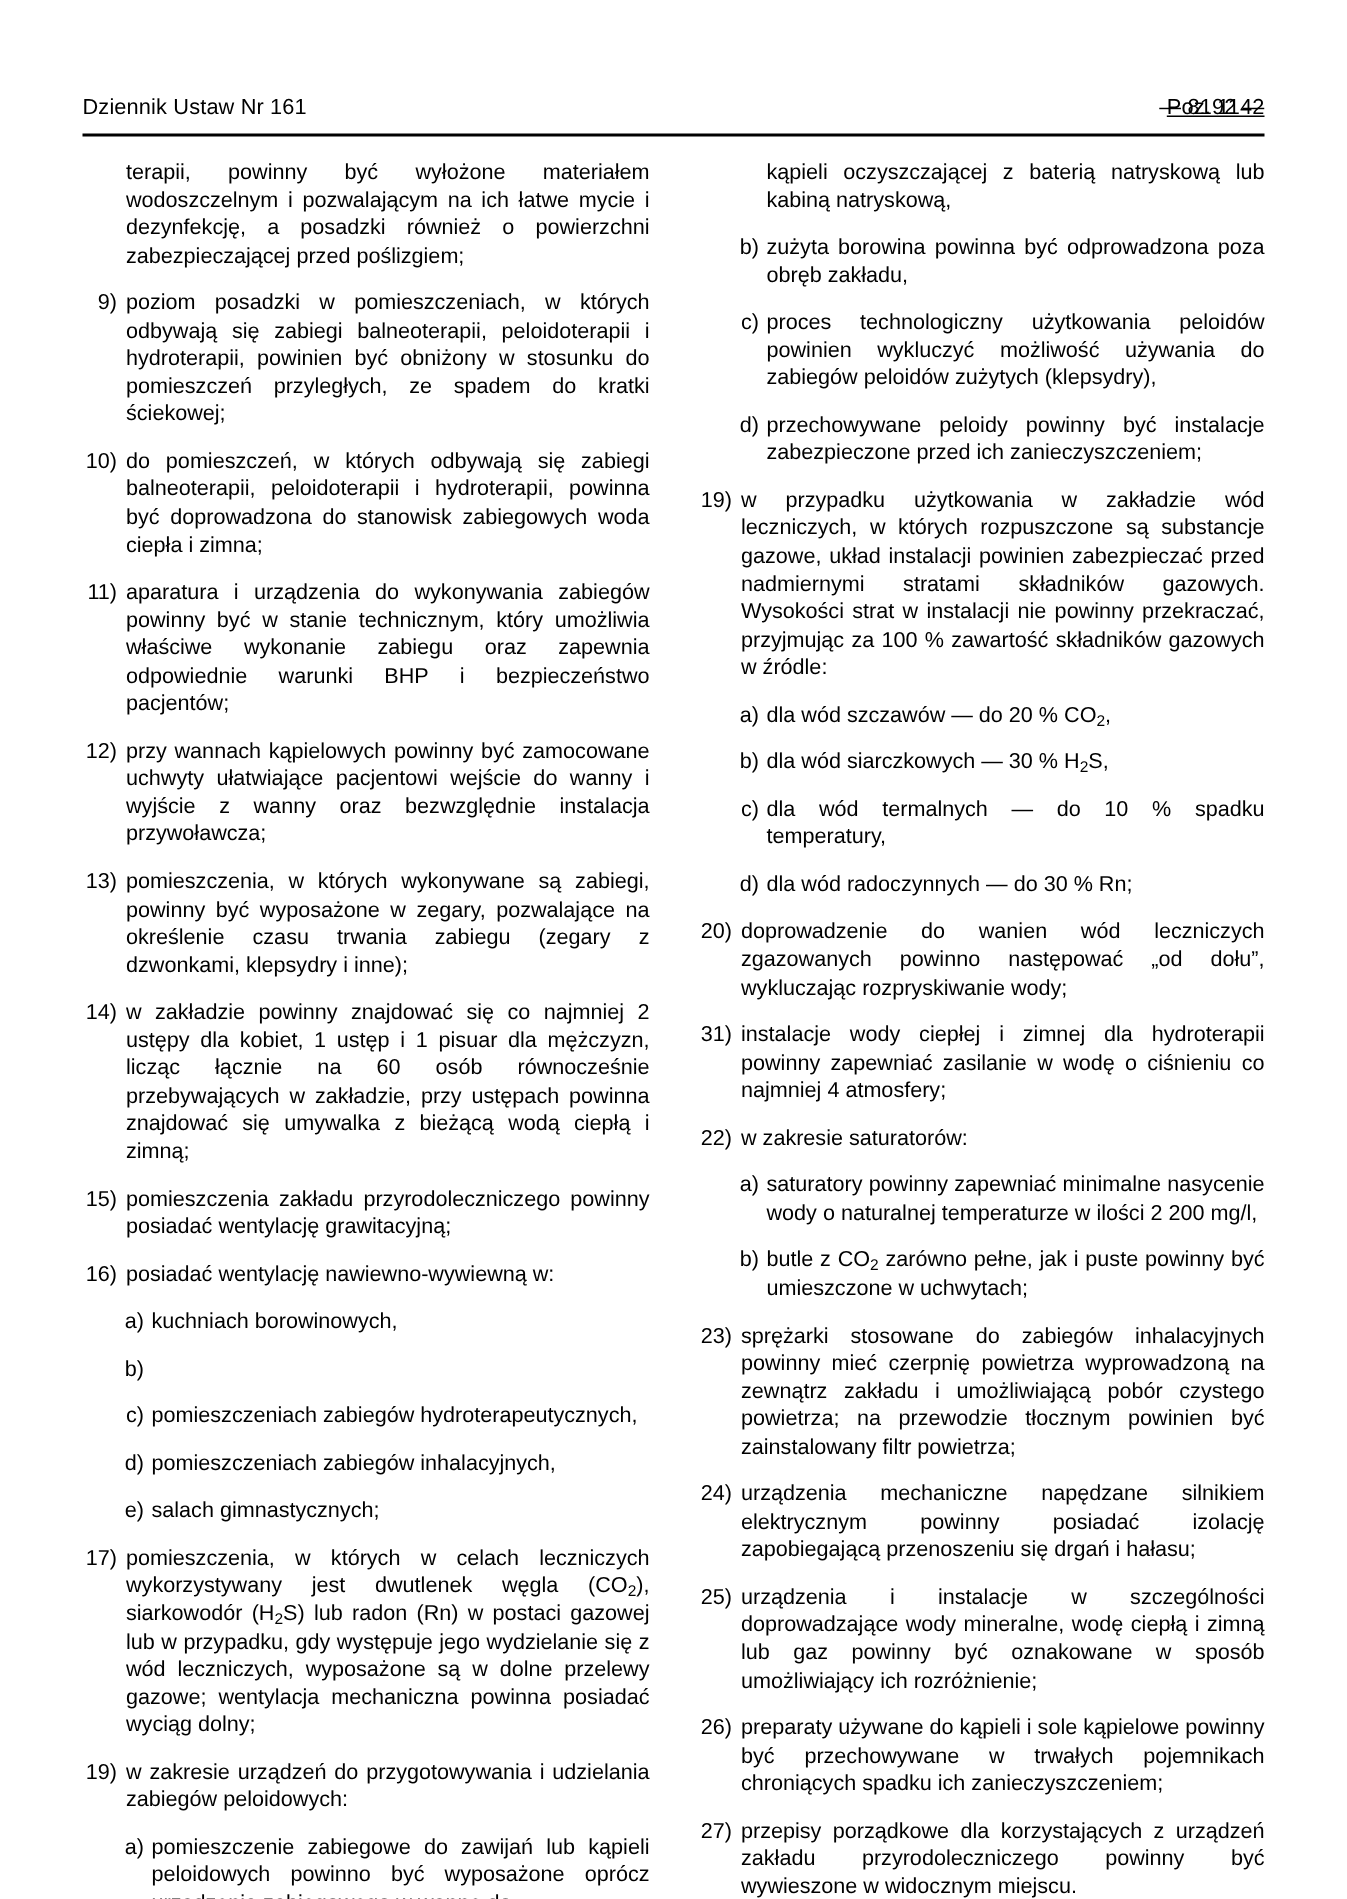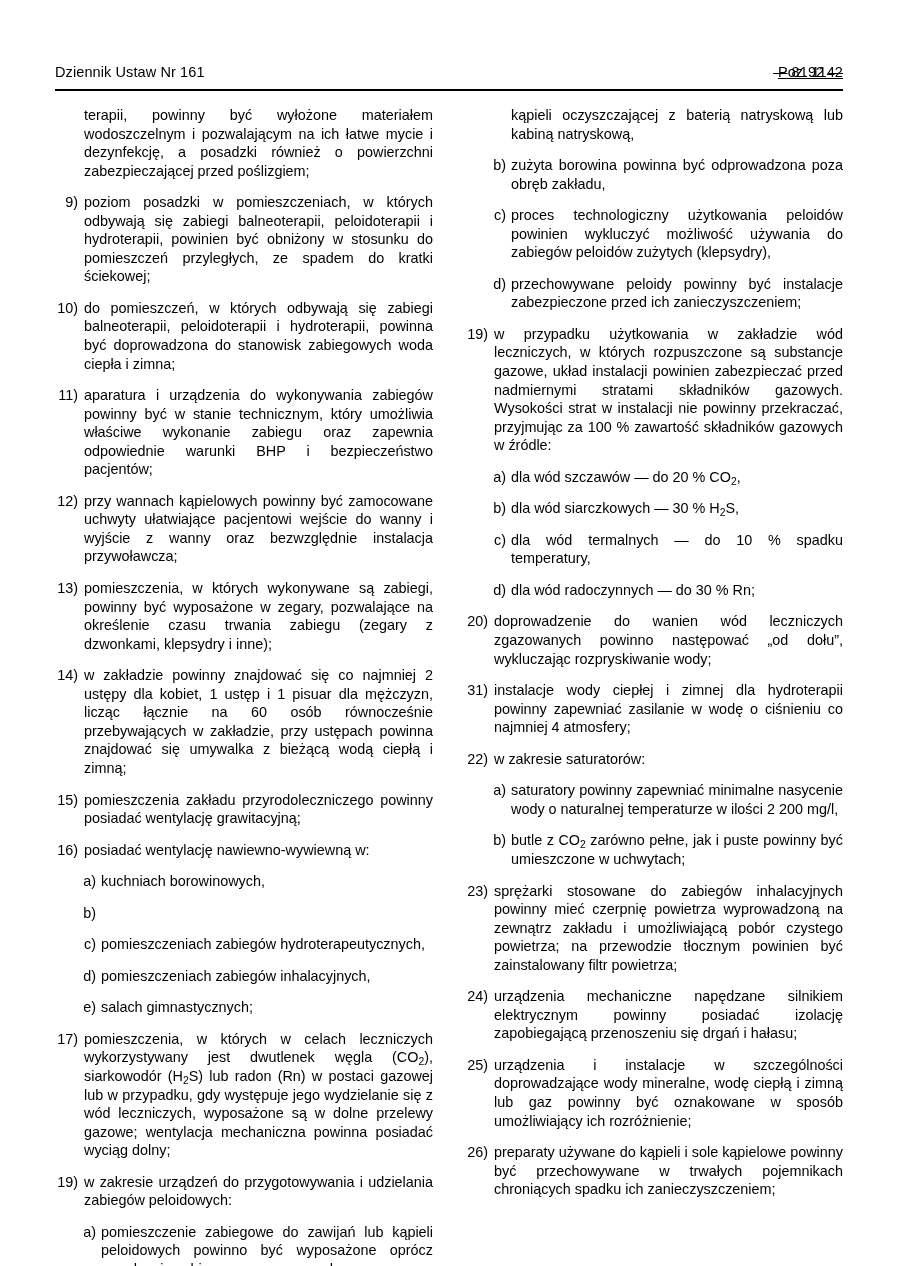--- a/index.html
+++ b/index.html
@@ -243,16 +243,20 @@
           <span class="body-txt">urządzenia mechaniczne napędzane silnikiem elektrycznym powinny posiadać izolację zapobiegającą przenoszeniu się drgań i hałasu;</span>
         </div>
         <div class="blk">
           <span class="marker m-num">25)</span>
           <span class="body-txt">urządzenia i instalacje w szczególności doprowadzające wody mineralne, wodę ciepłą i zimną lub gaz powinny być oznakowane w sposób umożliwiający ich rozróżnienie;</span>
         </div>
         <div class="blk">
           <span class="marker m-num">26)</span>
           <span class="body-txt">preparaty używane do kąpieli i sole kąpielowe powinny być przechowywane w trwałych pojemnikach chroniących spadku ich zanieczyszczeniem;</span>
         </div>
+        <div class="blk">
+          <span class="marker m-num">27)</span>
+          <span class="body-txt">przepisy porządkowe dla korzystających z urządzeń zakładu przyrodoleczniczego powinny być wywieszone w widocznym miejscu.</span>
+        </div>
       </div>
   </div>
 
 </div>
 
 </body></html>

